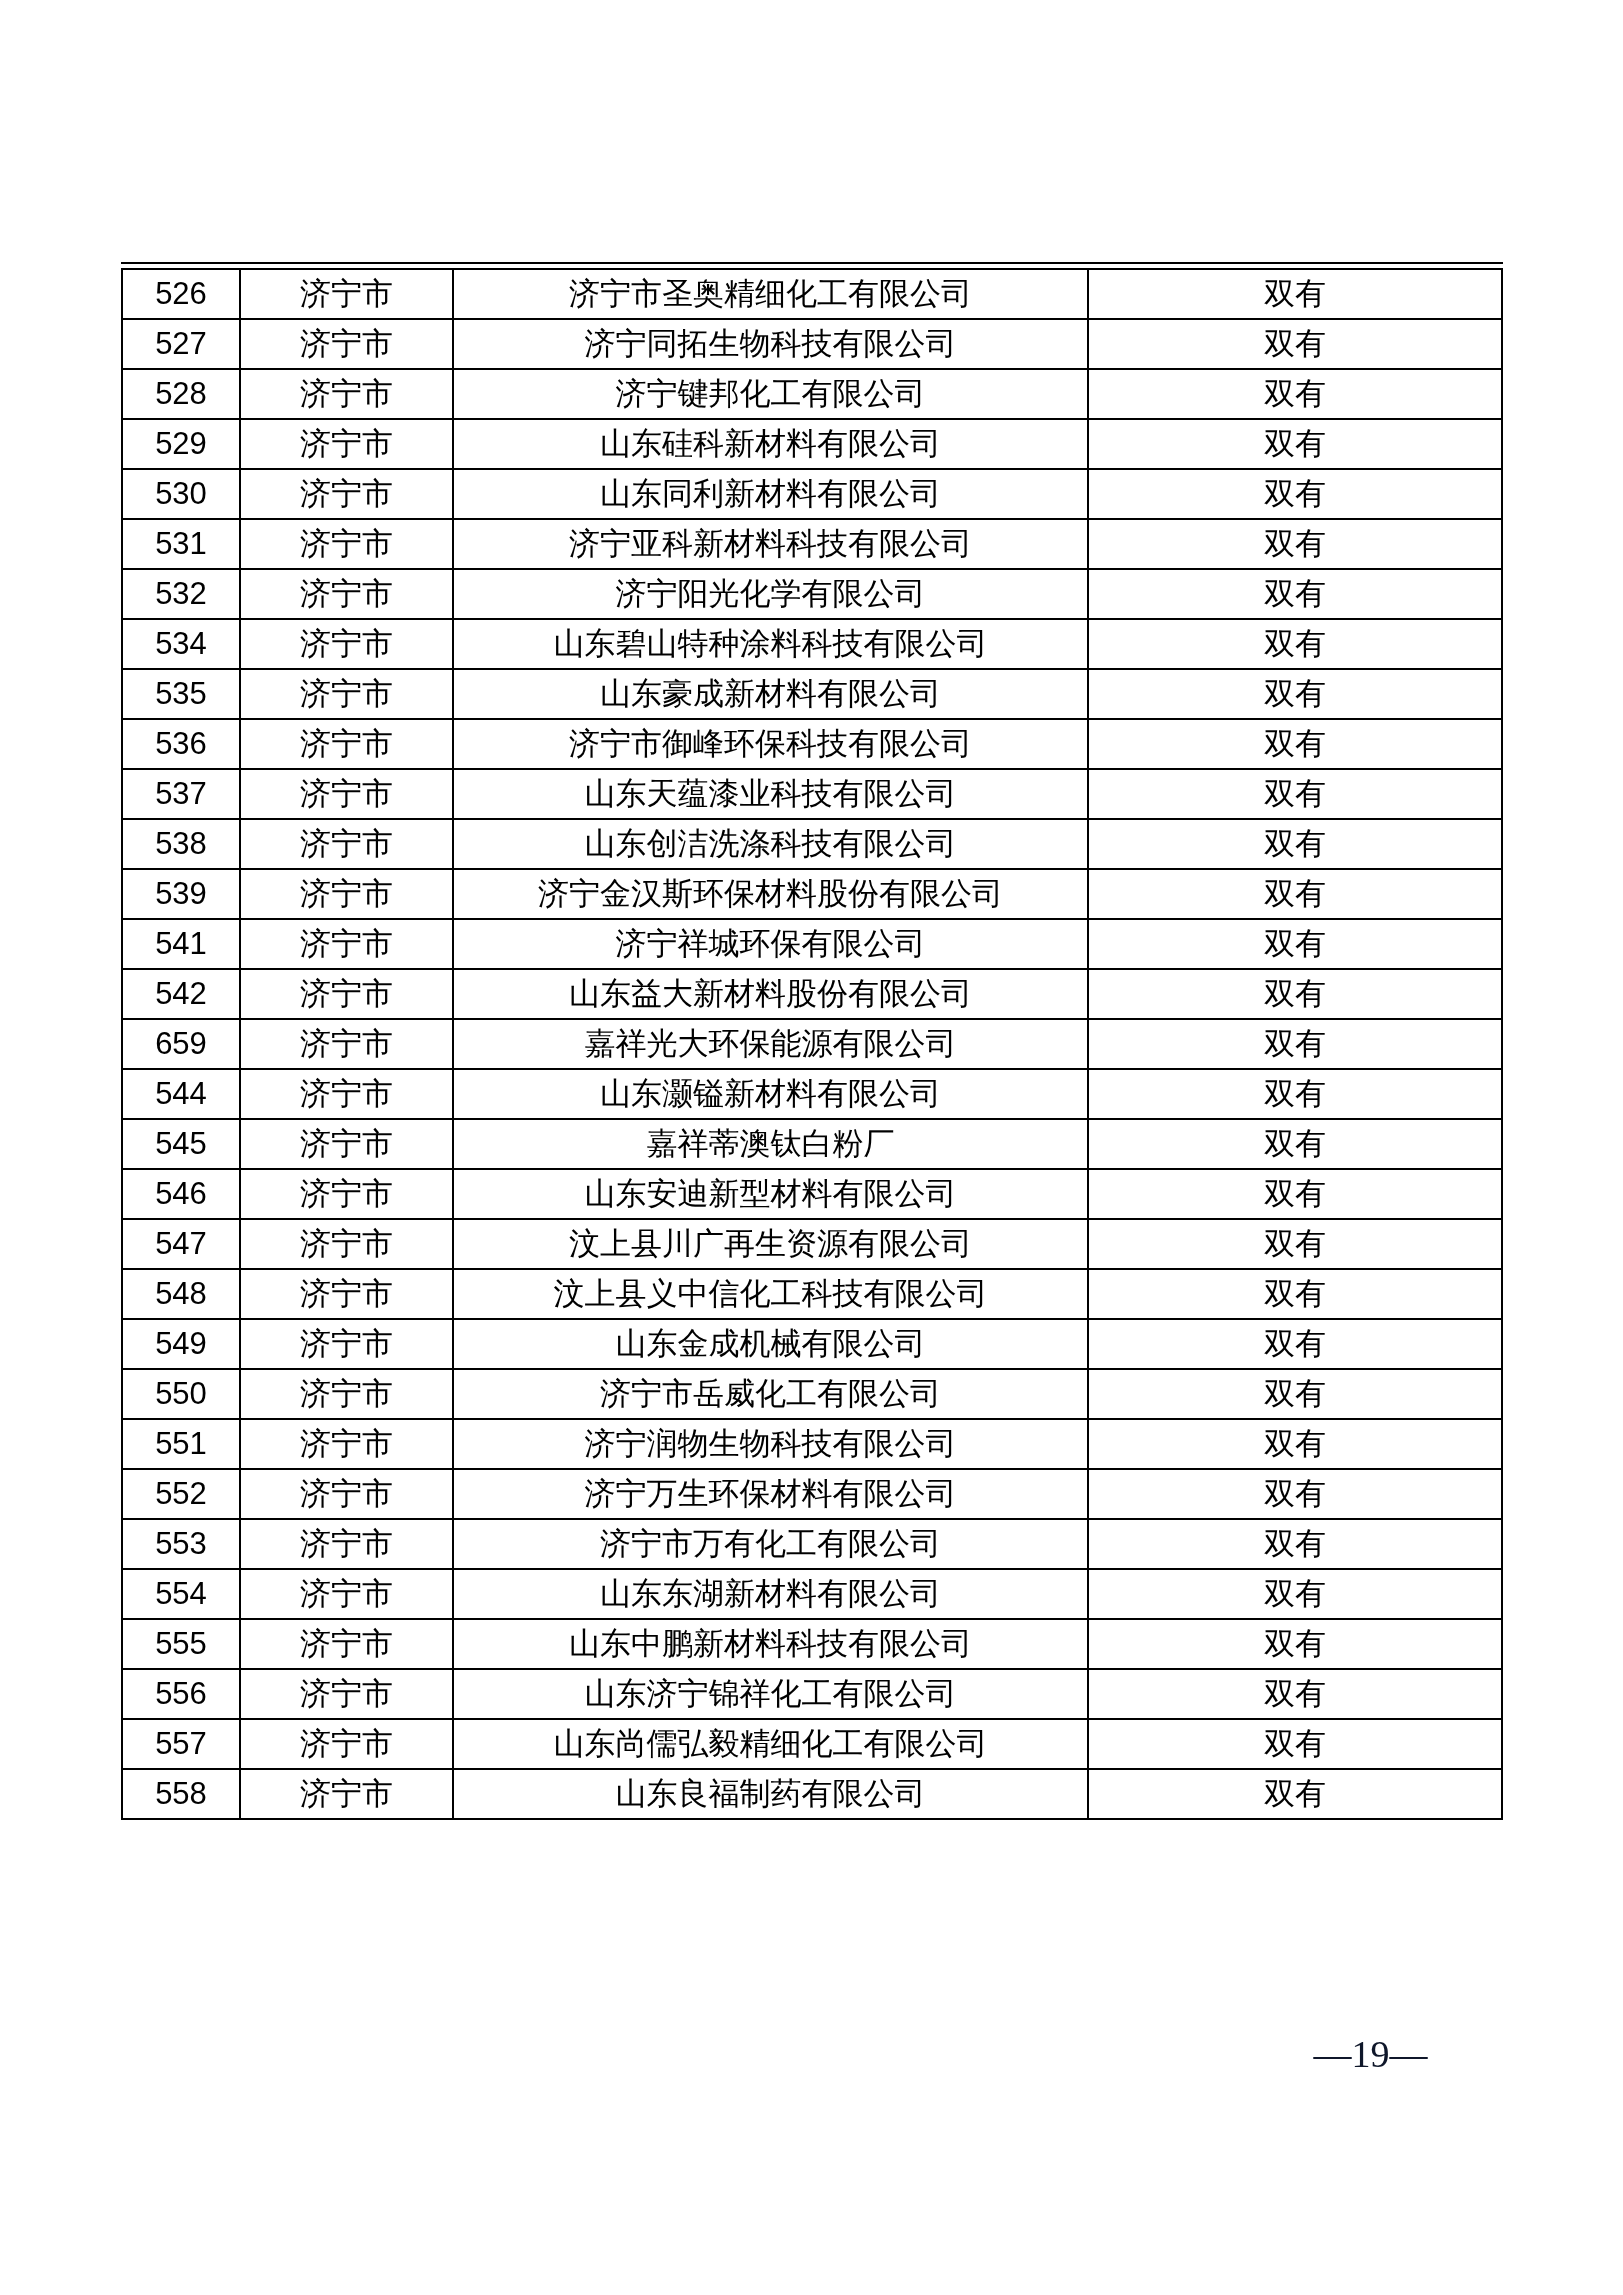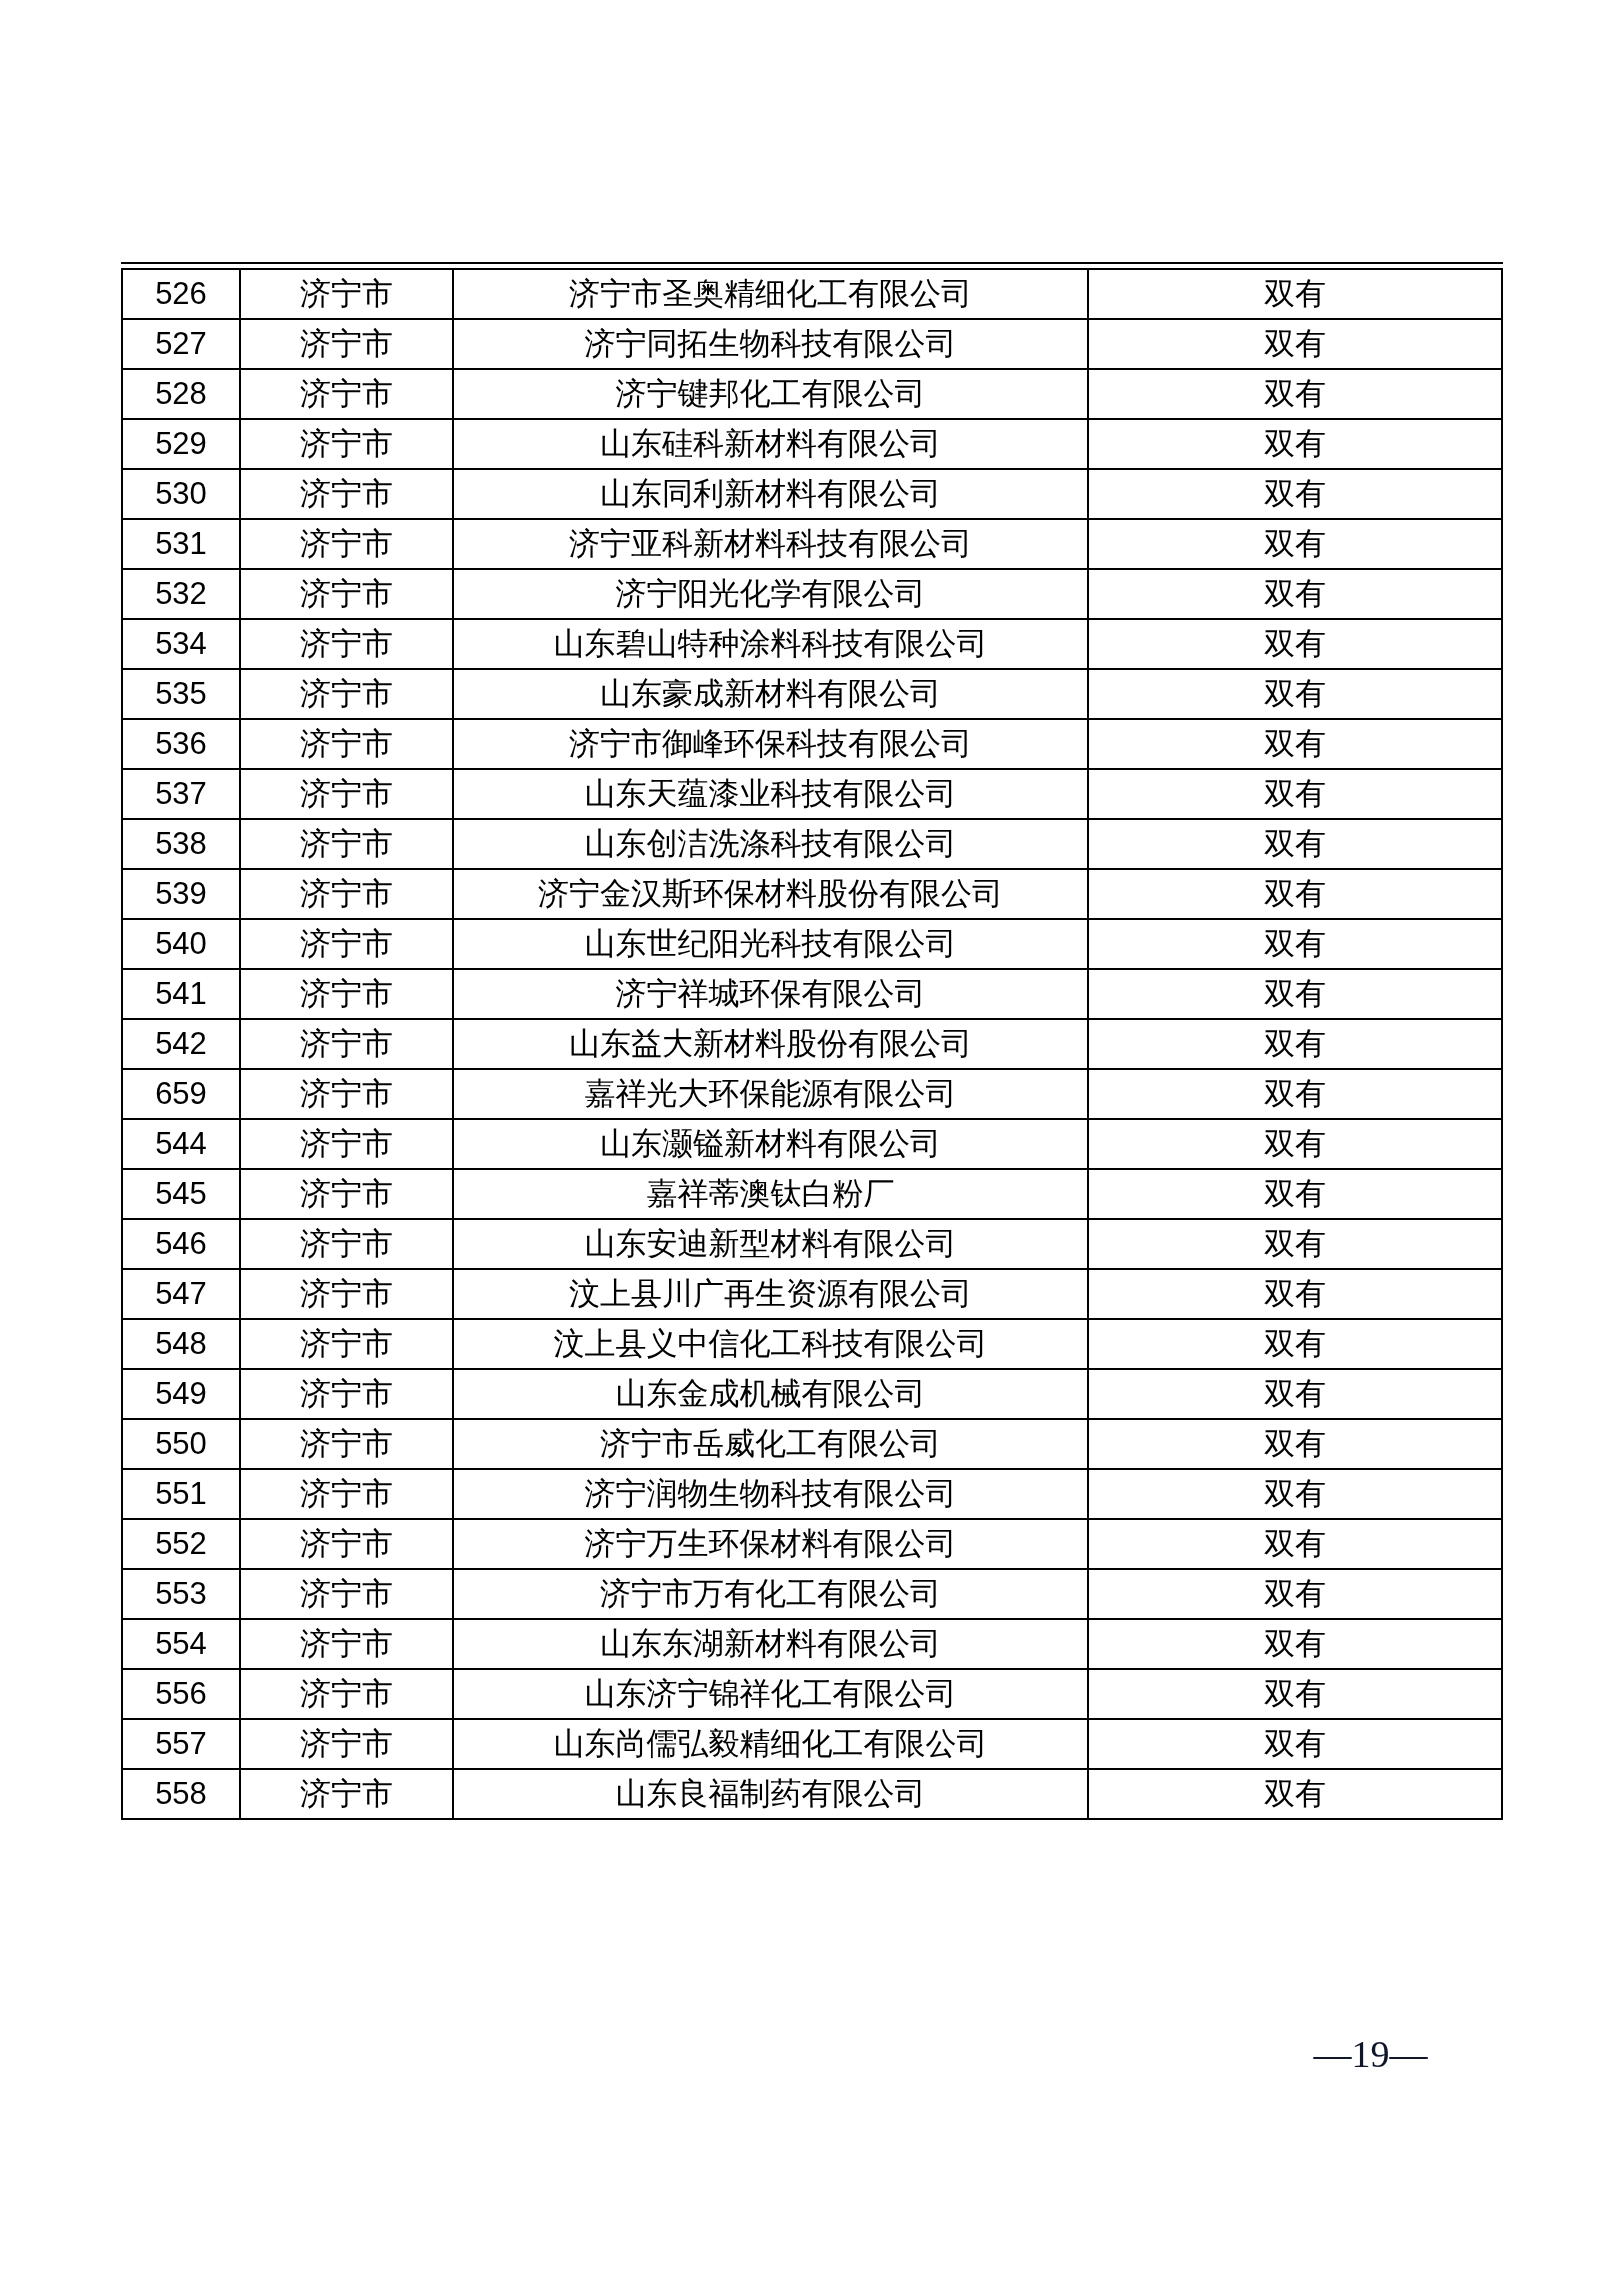--- a/index.html
+++ b/index.html
@@ -145,26 +145,20 @@
     <td>山东创洁洗涤科技有限公司</td>
     <td>双有</td>
   </tr>
         <tr>
     <td>539</td>
     <td>济宁市</td>
     <td>济宁金汉斯环保材料股份有限公司</td>
     <td>双有</td>
   </tr>
         <tr>
-    <td>540</td>
-    <td>济宁市</td>
-    <td>山东世纪阳光科技有限公司</td>
-    <td>双有</td>
-  </tr>
-        <tr>
     <td>541</td>
     <td>济宁市</td>
     <td>济宁祥城环保有限公司</td>
     <td>双有</td>
   </tr>
         <tr>
     <td>542</td>
     <td>济宁市</td>
     <td>山东益大新材料股份有限公司</td>
     <td>双有</td>
@@ -232,20 +226,26 @@
         <tr>
     <td>553</td>
     <td>济宁市</td>
     <td>济宁市万有化工有限公司</td>
     <td>双有</td>
   </tr>
         <tr>
     <td>554</td>
     <td>济宁市</td>
     <td>山东东湖新材料有限公司</td>
+    <td>双有</td>
+  </tr>
+        <tr>
+    <td>555</td>
+    <td>济宁市</td>
+    <td>山东中鹏新材料科技有限公司</td>
     <td>双有</td>
   </tr>
         <tr>
     <td>556</td>
     <td>济宁市</td>
     <td>山东济宁锦祥化工有限公司</td>
     <td>双有</td>
   </tr>
         <tr>
     <td>557</td>

